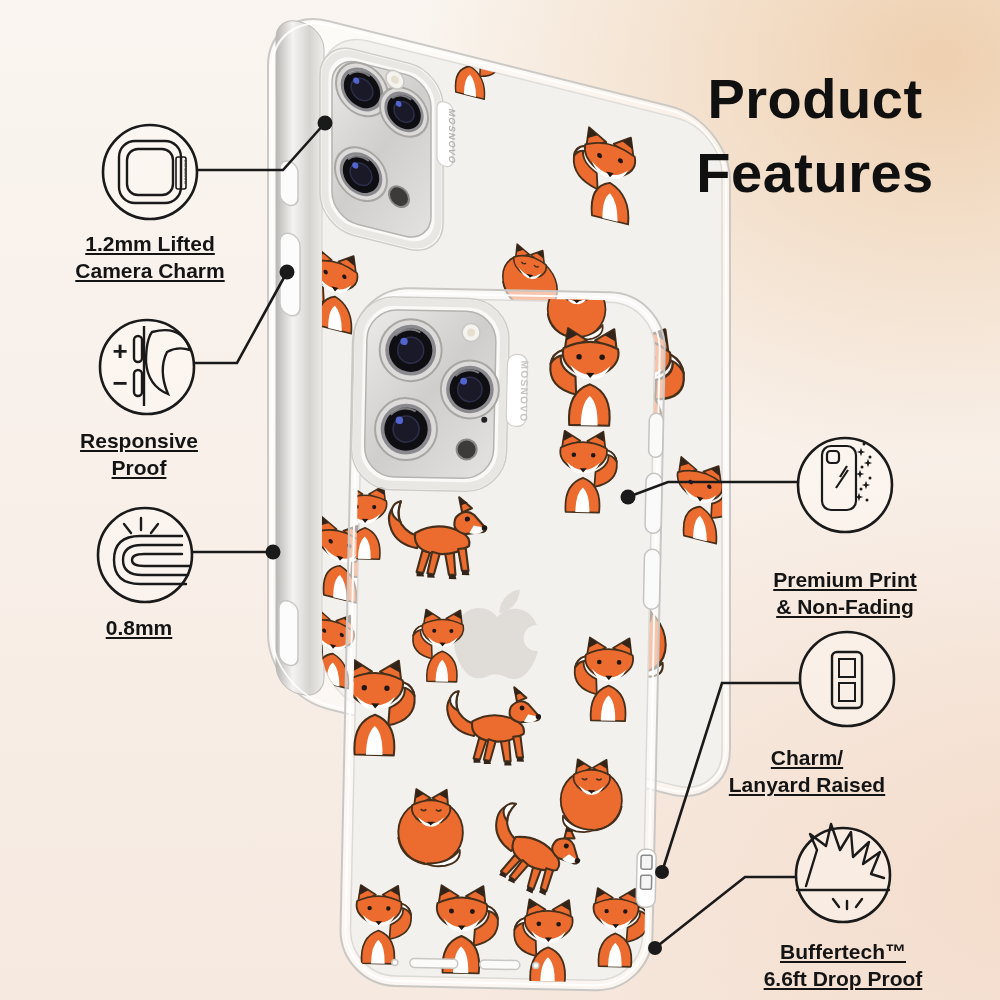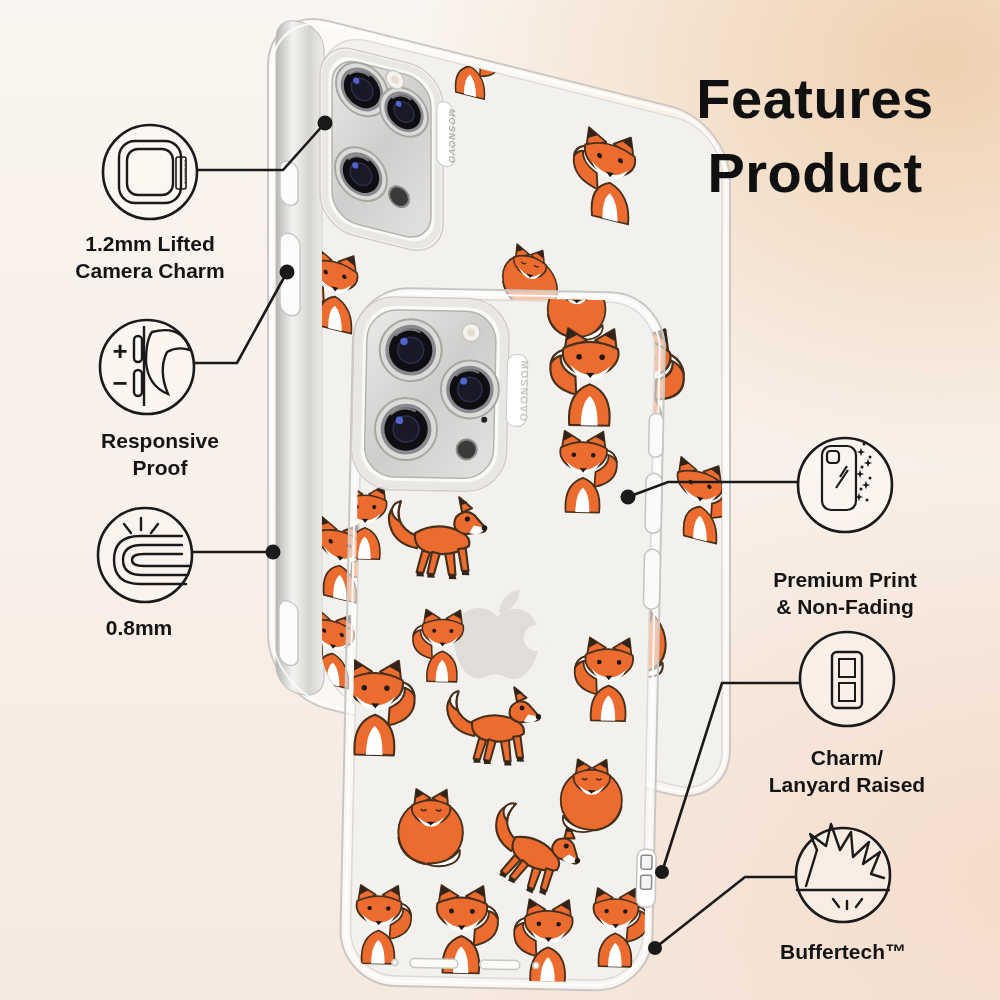--- a/index.html
+++ b/index.html
@@ -12,27 +12,27 @@
       linear-gradient(180deg,#faf5f0 0%,#f8efe8 55%,#f6e9e0 100%);
   }
   .scene{position:absolute;left:0;top:0;}
   .page-title{
     position:absolute;left:660px;top:62px;width:310px;
     text-align:center;font-weight:bold;font-size:56px;line-height:1.32;
     color:#101010;letter-spacing:.5px;
   }
   .feature-label{
     position:absolute;width:230px;text-align:center;
-    font-weight:bold;font-size:21px;line-height:1.3;color:#141414;
+    font-weight:bold;font-size:21px;line-height:1.3;color:#141414;text-decoration:underline;
   }
   .fl-1{left:35px;top:230px;}
-  .fl-2{left:45px;top:427px;}
+  .fl-2{left:24px;top:427px;}
   .fl-3{left:24px;top:614px;}
   .fl-4{left:730px;top:566px;}
-  .fl-5{left:732px;top:744px;}
+  .fl-5{left:692px;top:744px;}
   .fl-6{left:728px;top:938px;}
 </style>
 </head>
 <body>
 
 <div class="canvas">
 
 <svg class="scene" width="1000" height="1000" viewBox="0 0 1000 1000">
   <defs>
     <linearGradient id="railGrad" x1="0" y1="0" x2="1" y2="0">
@@ -332,22 +332,22 @@
   <g fill="none" stroke="#1a1a1a" stroke-width="2.4" stroke-linejoin="round" stroke-linecap="round">
     <path d="M806,886 L817,850 L810,834 L826,846 L831,824 L840,850 L851,832 L853,857 L869,842 L863,864 L880,852 L871,874 L884,878"></path>
     <path d="M797,890 H889"></path>
     <path d="M833,899 L839,907"></path>
     <path d="M847,901 V909"></path>
     <path d="M862,899 L856,907"></path>
   </g>
 </svg>
 
 <div class="page-title">
+  <div>Product</div>
   <div>Features</div>
-  <div>Product</div>
 </div>
 
 <div class="feature-label fl-1">
   <div>1.2mm Lifted</div>
   <div>Camera Charm</div>
 </div>
 <div class="feature-label fl-2">
   <div>Responsive</div>
   <div>Proof</div>
 </div>
@@ -357,15 +357,16 @@
 <div class="feature-label fl-4">
   <div>Premium Print</div>
   <div>&amp; Non-Fading</div>
 </div>
 <div class="feature-label fl-5">
   <div>Charm/</div>
   <div>Lanyard Raised</div>
 </div>
 <div class="feature-label fl-6">
   <div>Buffertech™</div>
+  <div>6.6ft Drop Proof</div>
 </div>
 
 </div>
 
 </body></html>

